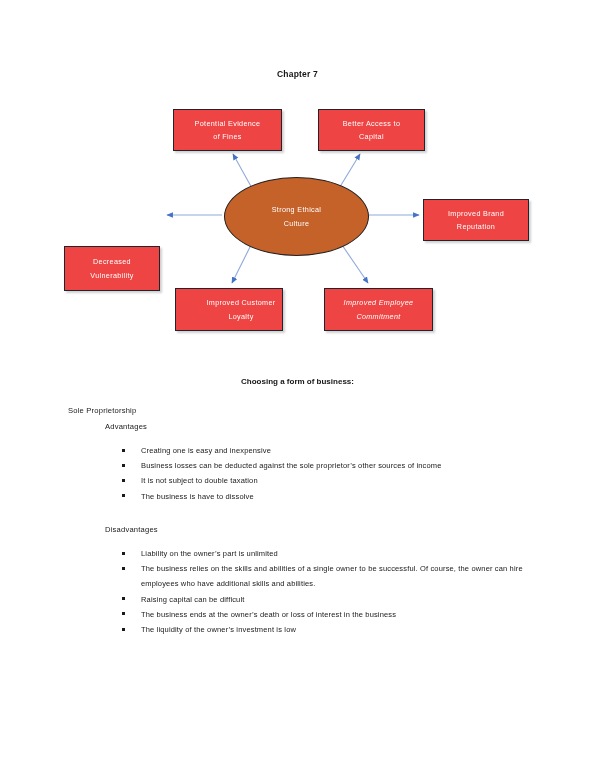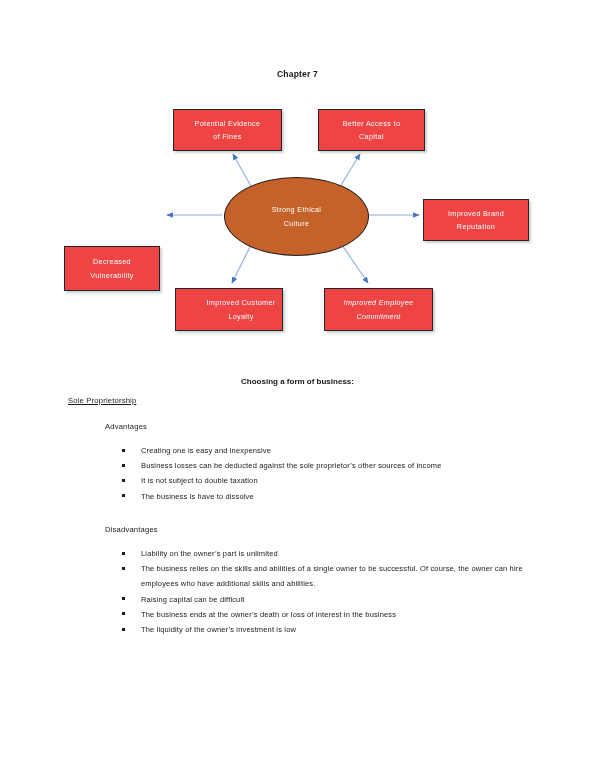--- a/index.html
+++ b/index.html
@@ -194,21 +194,21 @@
 
     <div class="center-ellipse" style="top:82px;">
       <span>Strong Ethical
 Culture</span>
     </div>
 
   </div>
 
   <div class="section-heading" style="top:377px;">Choosing a form of business:</div>
 
-  <div class="lvl1" style="top:396px;text-decoration:underline;">Sole Proprietorship</div>
+  <div class="lvl1" style="top:406px;">Sole Proprietorship</div>
 
   <div class="lvl2" style="top:422px;">Advantages</div>
 
   <ul class="bullet-list" style="top:443px;">
     <li>
       <span class="dot"></span>
       <span>Creating one is easy and inexpensive</span>
     </li>
     <li>
       <span class="dot"></span>

